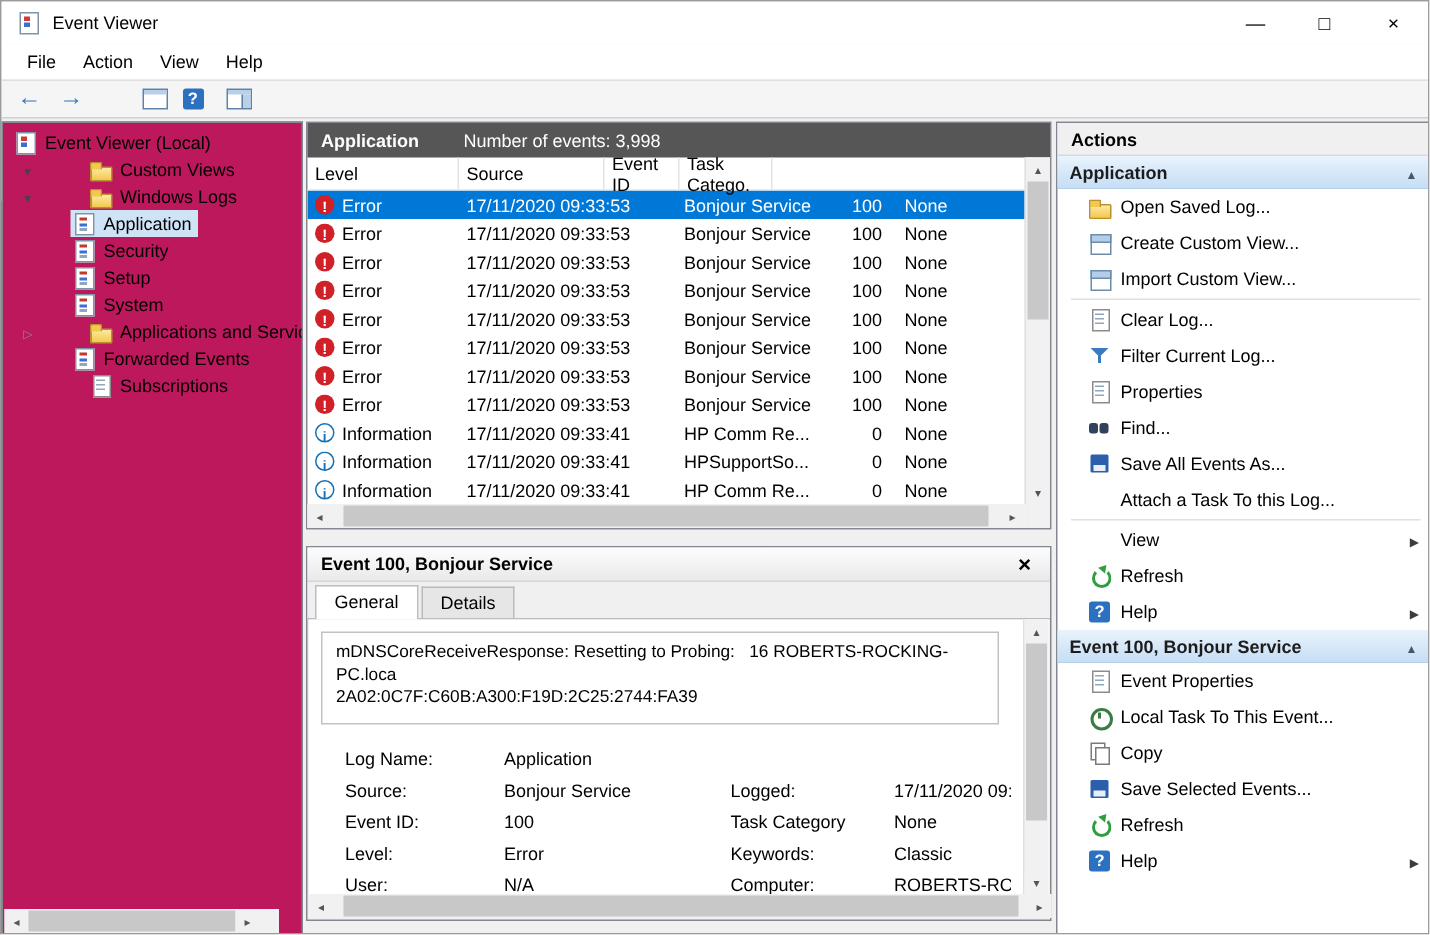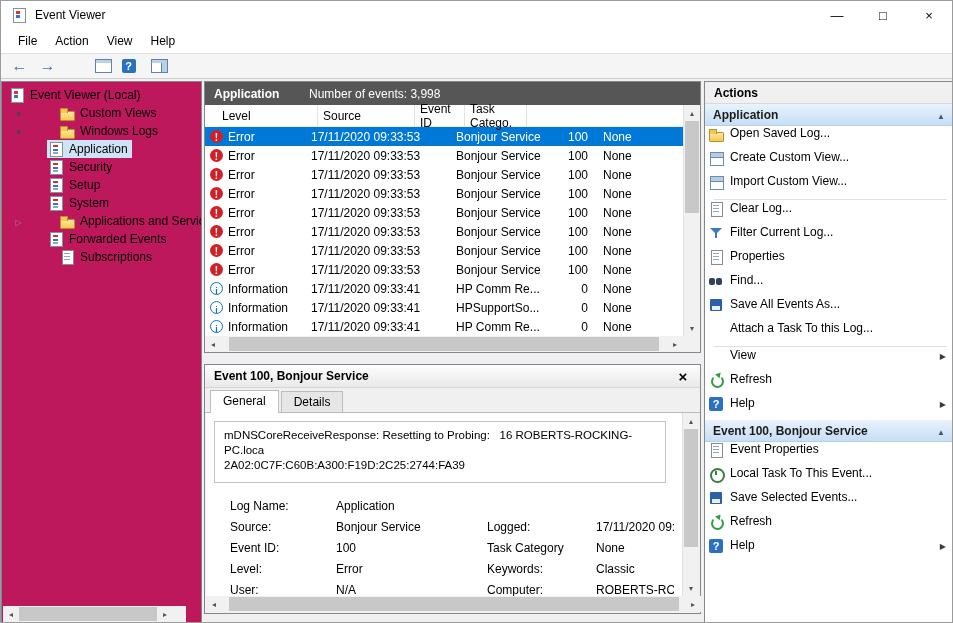--- a/index.html
+++ b/index.html
@@ -74,21 +74,21 @@
   .sbtn.r::after{content:"▸";}
   .sbtn.u::after{content:"▴";}
   .sbtn.d::after{content:"▾";}
   .hthumb{height:14px;background:#c8c8c8;flex:none;}
   .vthumb{width:14px;background:#c8c8c8;flex:none;margin:0 1px;}
 
   
   .events-box{position:absolute;left:203px;top:80px;width:497px;height:272px;background:#fff;border:1px solid #828790;}
   .list-header{height:23px;background:#565656;display:flex;align-items:center;color:#fff;padding-left:9px;}
   .lh-title{font-weight:bold;width:95px;}
-  .col-header{height:22px;display:flex;border-bottom:1px solid #ececec;margin-left:12px;}
+  .col-header{height:22px;display:flex;border-bottom:1px solid #ececec;}
   .ch{display:flex;align-items:center;padding-left:5px;border-right:1px solid #e3e3e3;}
   .w-level{width:101px;}.w-date{width:145px;}.w-src{width:97px;}.w-id{width:50px;}.w-task{width:62px;}
   .rows{height:209px;overflow:hidden;}
   .erow{height:19px;display:flex;align-items:center;}
   .erow.sel{background:#0078d7;color:#fff;}
   .cell{padding-left:5px;white-space:nowrap;overflow:hidden;}
   .c-level{width:101px;display:flex;align-items:center;}
   .c-date{width:145px;}
   .c-src{width:97px;}
   .c-id{width:50px;text-align:right;padding-right:10px;padding-left:0;}
@@ -125,21 +125,21 @@
   .d-vthumb{height:118px;}
   .d-hscroll{position:absolute;left:1px;bottom:1px;width:495px;height:16px;background:#f1f1f1;display:flex;align-items:center;justify-content:space-between;}
   .d-hthumb{width:450px;}
 
   
   .actions{position:absolute;left:703px;top:80px;width:250px;height:543px;background:#fff;border:1px solid #828790;}
   .a-title{height:22px;background:#f0f0f0;border-bottom:1px solid #d9d9d9;display:flex;align-items:center;padding-left:9px;font-weight:bold;}
   .a-sec{height:22px;background:linear-gradient(#e9f3fd,#c6def5);border-bottom:1px solid #b5cfe7;display:flex;align-items:center;padding:0 8px;font-weight:bold;color:#1c1c1c;}
   .a-chev{margin-left:auto;}
   .a-chev::after{content:"▲";font-size:8px;color:#44586c;}
-  .a-item{height:24px;display:flex;padding-left:3px;position:relative;}
+  .a-item{height:24px;display:flex;align-items:center;padding-left:20px;position:relative;}
   .a-sub{position:absolute;right:7px;}
   .a-sub::after{content:"▶";font-size:8px;color:#3c3c3c;}
   .a-sep{height:1px;background:#e0e0e0;margin:1px 6px 1px 9px;}
 </style>
 </head>
 <body>
 
 <div class="window">
 
   <div class="titlebar">
@@ -502,20 +502,24 @@
     </div>
     <div class="a-item">
       <span class="ic ic-doc"></span>
       <span>Event Properties</span>
     </div>
     <div class="a-item">
       <span class="ic ic-clock"></span>
       <span>Local Task To This Event...</span>
     </div>
     <div class="a-item">
+      <span class="ic ic-copy"></span>
+      <span>Copy</span>
+    </div>
+    <div class="a-item">
       <span class="ic ic-floppy"></span>
       <span>Save Selected Events...</span>
     </div>
     <div class="a-item">
       <span class="ic ic-refresh"></span>
       <span>Refresh</span>
     </div>
     <div class="a-item">
       <span class="ic ic-help"></span>
       <span>Help</span>

